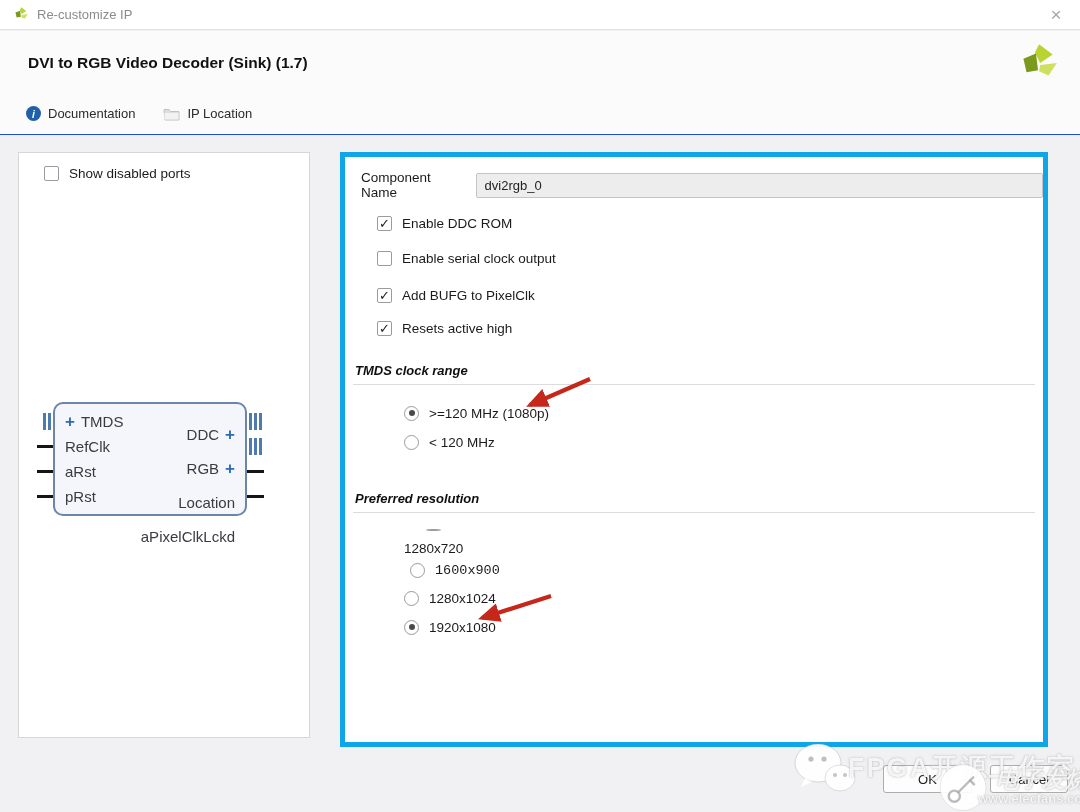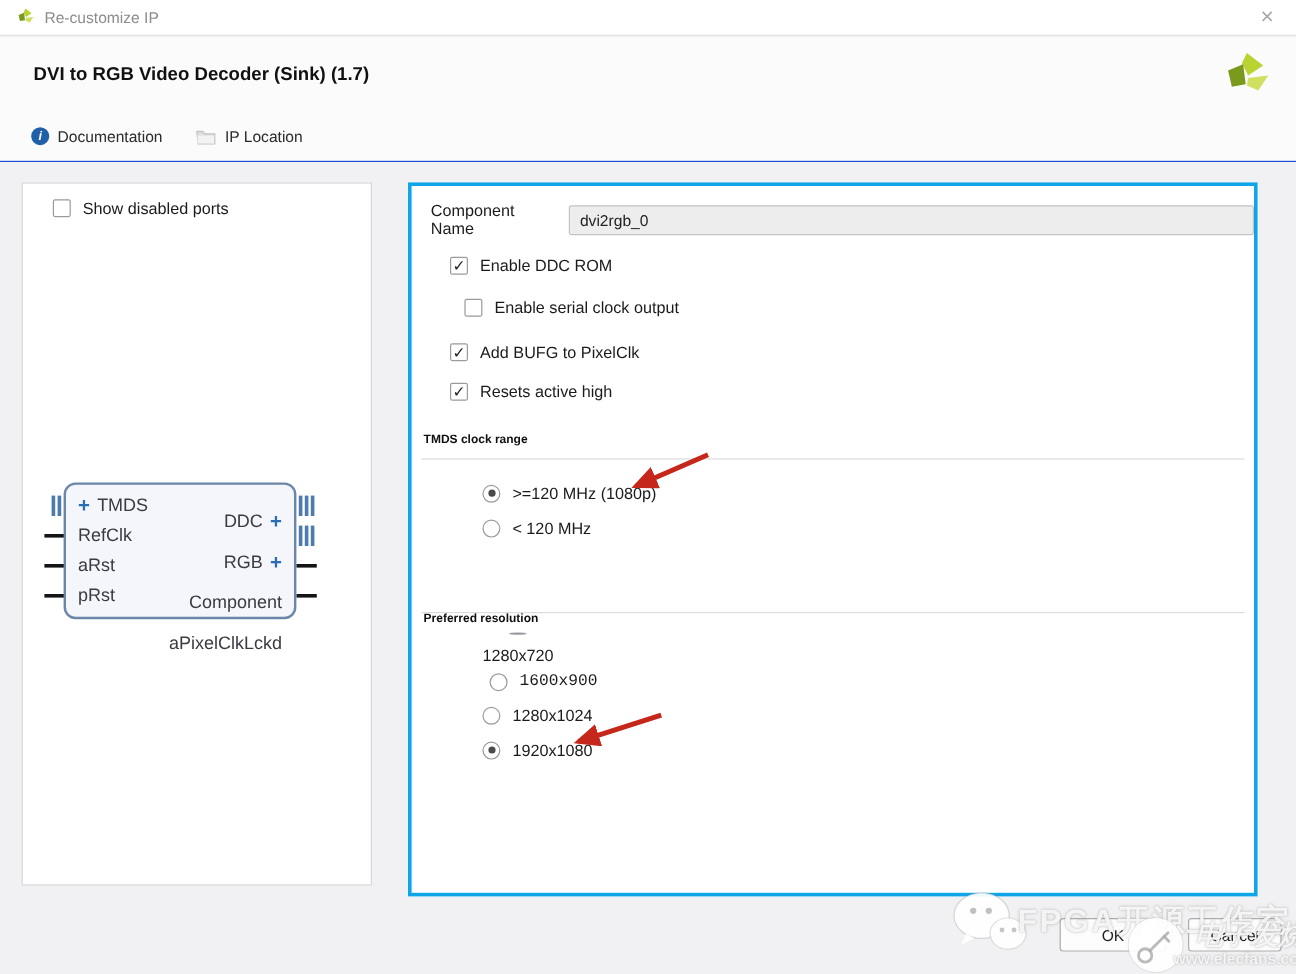--- a/index.html
+++ b/index.html
@@ -21,37 +21,37 @@
   .links { position:absolute; left:26px; top:75px; display:flex; gap:28px; align-items:center; }
   .link { display:flex; align-items:center; gap:7px; font-size:13px; color:#2b2b2b; cursor:default; }
   .info-ic { width:15px; height:15px; border-radius:50%; background:#2060a8; color:#fff;
              font-size:10.5px; font-weight:bold; display:flex; align-items:center; justify-content:center; font-style:italic; }
   .xlogo { position:absolute; right:20px; top:10px; }
 
   
   .left-panel { position:absolute; left:18px; top:152px; width:292px; height:586px;
                 background:#fff; border:1px solid #d6d6d9; }
   .right-panel { position:absolute; left:340px; top:152px; width:708px; height:595px;
-                 background:#fff; border:3px solid #0ea5e9; }
+                 background:#fff; border:5px solid #0ea5e9; }
 
   
   .cb-row, .rd-row { position:absolute; display:flex; align-items:center; gap:10px; height:22px; font-size:13.5px;padding-left:16px; }
   .cb-box { width:15px; height:15px; background:#fff; border:1px solid #9a9aa0; border-radius:2px;
             display:flex; align-items:center; justify-content:center; font-size:13px; color:#222; line-height:1; }
   .rd-dot { width:15px; height:15px; background:#fff; border:1px solid #9a9aa0; border-radius:50%;
             position:relative; }
   .rd-dot.on::after { content:""; position:absolute; left:3.5px; top:3.5px; width:6px; height:6px;
             border-radius:50%; background:#4a4a4a; }
 
   
   .comp-row { position:absolute; left:16px; top:13px; display:flex; align-items:center; gap:9px; }
   .comp-label { font-size:13.5px; }
   .comp-field { width:588px; height:25px; background:#ededee; border:1px solid #c4c4c8; border-radius:2px;
                 display:flex; align-items:center; padding:0 8px; font-size:13px; color:#222; }
-  .section-title { position:absolute; left:10px; font-size:10px; font-weight:bold; color:#101010; }
+  .section-title { position:absolute; left:10px; font-size:13px; font-weight:bold; color:#101010;font-style:italic; }
   .section-hr { position:absolute; left:8px; right:8px; height:1px; background:#dcdcdf; }
 
   
   .ip-wrap { position:absolute; left:16px; top:249px; width:230px; height:114px; }
   .ip-block { position:absolute; left:18px; top:0; width:194px; height:114px; background:#f4f6fb;
               border:2px solid #6c86a9; border-radius:10px; display:flex; padding:5px 10px; }
   .pcol { flex:1; display:flex; flex-direction:column; }
   .prow { height:25px; display:flex; align-items:center; gap:6px; font-size:15px; color:#3a3a42; }
   .pcol.rightcol .prow { justify-content:flex-end;margin-top:17px; }
   .plus { color:#2a6db4; font-weight:bold; font-size:17px; line-height:1; }
@@ -160,21 +160,21 @@
         <div class="pcol rightcol">
           <div class="prow">
             <span>DDC</span>
             <span class="plus">+</span>
           </div>
           <div class="prow">
             <span>RGB</span>
             <span class="plus">+</span>
           </div>
           <div class="prow">
-            <span>Component</span>
+            <span>Location</span>
           </div>
           <div class="prow">
             <span>aPixelClkLckd</span>
           </div>
         </div>
       </div>
     </div>
   </div>
 
   <div class="right-panel">
@@ -182,21 +182,21 @@
       <span class="comp-label">Component Name</span>
       <div class="comp-field">
         <span>dvi2rgb_0</span>
       </div>
     </div>
 
     <div class="cb-row" style="left:16px; top:55px;">
       <span class="cb-box on">✓</span>
       <span>Enable DDC ROM</span>
     </div>
-    <div class="cb-row" style="left:16px; top:90px;margin-left:12px;">
+    <div class="cb-row" style="left:16px; top:90px;">
       <span class="cb-box"></span>
       <span>Enable serial clock output</span>
     </div>
     <div class="cb-row" style="left:16px; top:127px;">
       <span class="cb-box on">✓</span>
       <span>Add BUFG to PixelClk</span>
     </div>
     <div class="cb-row" style="left:16px; top:160px;">
       <span class="cb-box on">✓</span>
       <span>Resets active high</span>
@@ -207,21 +207,21 @@
 
     <div class="rd-row" style="left:43px; top:245px;">
       <span class="rd-dot on"></span>
       <span>&gt;=120 MHz (1080p)</span>
     </div>
     <div class="rd-row" style="left:43px; top:274px;">
       <span class="rd-dot"></span>
       <span>&lt; 120 MHz</span>
     </div>
 
-    <div class="section-title" style="top:334px;margin-top:21px;">Preferred resolution</div>
+    <div class="section-title" style="top:334px;">Preferred resolution</div>
     <div class="section-hr" style="top:355px;"></div>
 
     <div class="rd-row" style="left:43px; top:372px;flex-direction:column;">
       <span class="rd-dot"></span>
       <span>1280x720</span>
     </div>
     <div class="rd-row" style="left:49px; top:402px;font-family:Liberation Mono, monospace;">
       <span class="rd-dot"></span>
       <span>1600x900</span>
     </div>

